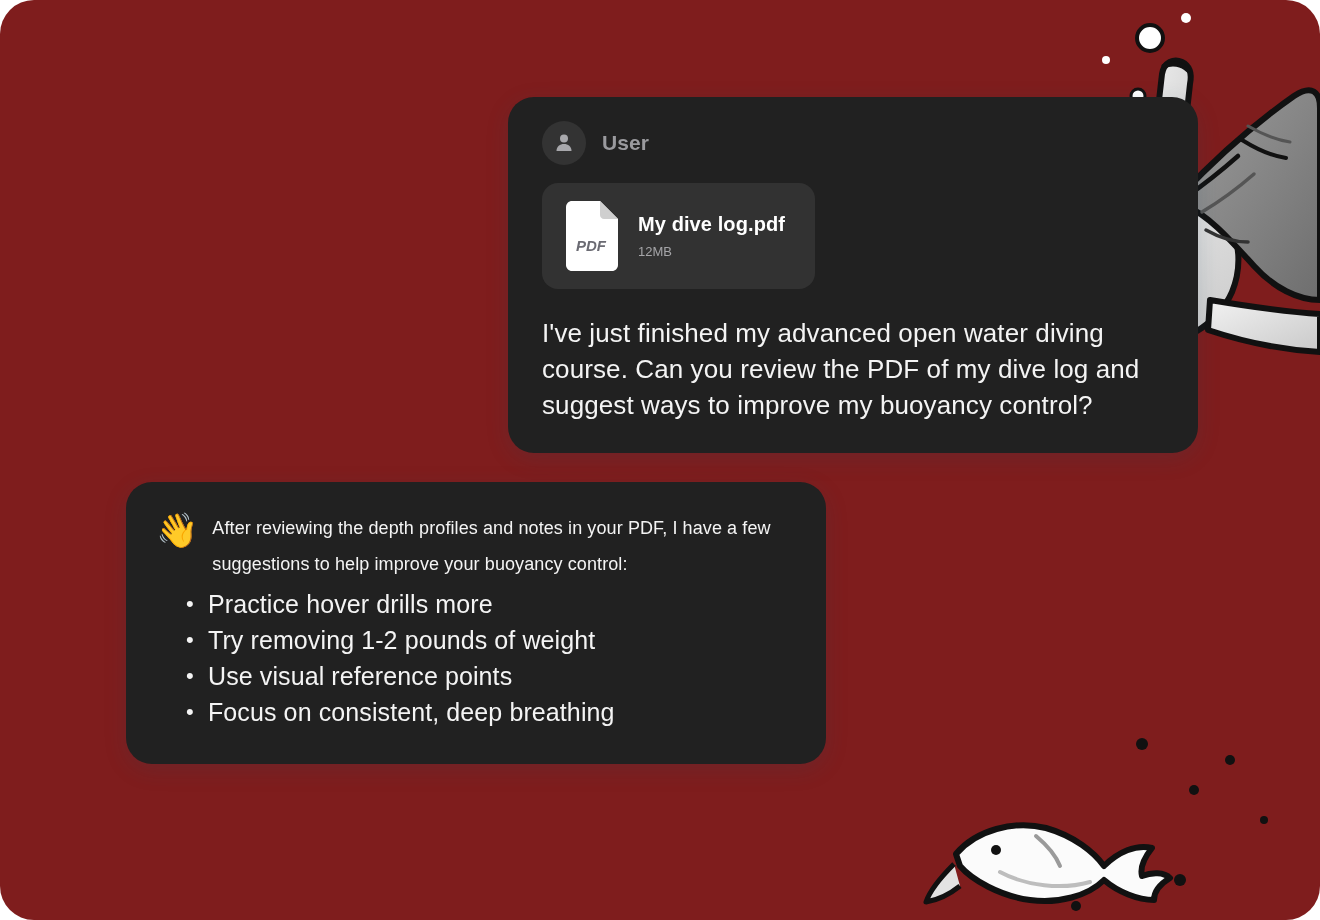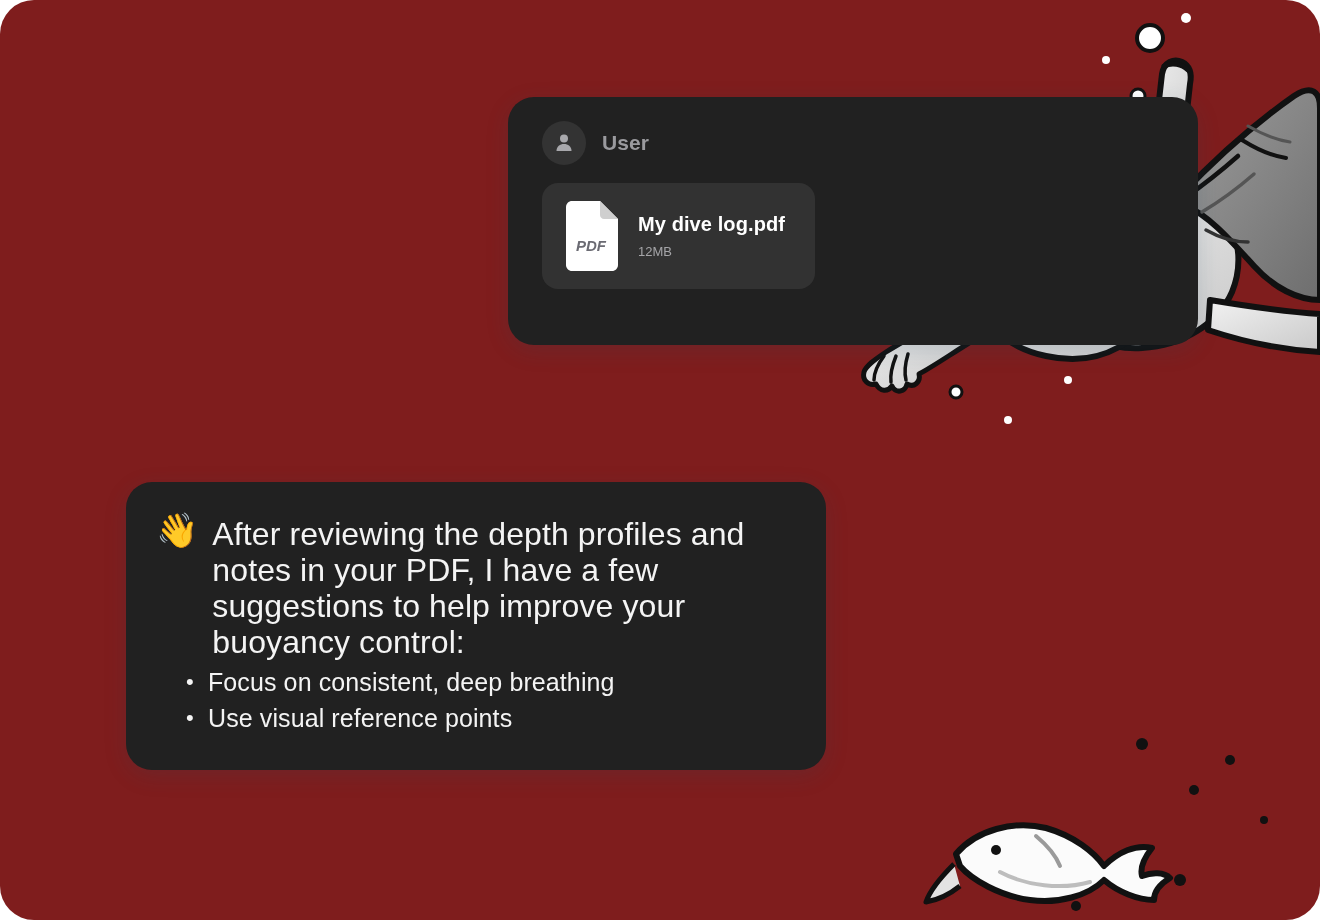--- a/index.html
+++ b/index.html
@@ -116,25 +116,24 @@
     align-items: flex-start;
     gap: 14px;
   }
   .wave-emoji {
     font-size: 34px;
     line-height: 36px;
     flex: 0 0 auto;
     margin-top: 2px;
   }
   .intro-text {
-    font-size: 32px;
+    font-size: 18px;
     line-height: 36px;
     color: #f4f4f4;
     letter-spacing: .1px;
-    margin-top: 6px;
   }
   .suggestion-list {
     margin: 4px 0 0 0;
     padding-left: 52px;
     list-style: none;
   }
   .suggestion-list li {
     position: relative;
     font-size: 25px;
     line-height: 36px;
@@ -308,26 +307,29 @@
           <path d="M38 0 L 56 18 L 42 18 C 39.8 18 38 16.2 38 14 Z" fill="#cfcfcf"></path>
           <text x="29" y="50" text-anchor="middle" font-family="Liberation Sans, sans-serif" font-size="15" font-weight="bold" fill="#6b6b73">PDF</text>
         </svg>
       </span>
       <span class="file-meta">
         <span class="file-name">My dive log.pdf</span>
         <span class="file-size">12MB</span>
       </span>
     </div>
 
+    <div class="msg-body">I've just finished my advanced open water diving course. Can you review the PDF of my dive log and suggest ways to improve my buoyancy control?</div>
   </div>
 
   <div class="bubble" id="assistant-bubble">
     <div class="assistant-intro">
       <span class="wave-emoji">👋</span>
       <span class="intro-text">After reviewing the depth profiles and notes in your PDF, I have a few suggestions to help improve your buoyancy control:</span>
     </div>
     <ul class="suggestion-list">
+      <li>Practice hover drills more</li>
+      <li>Try removing 1-2 pounds of weight</li>
+      <li>Use visual reference points</li>
       <li>Focus on consistent, deep breathing</li>
-      <li>Use visual reference points</li>
     </ul>
   </div>
 
 </div>
 
 </body></html>

